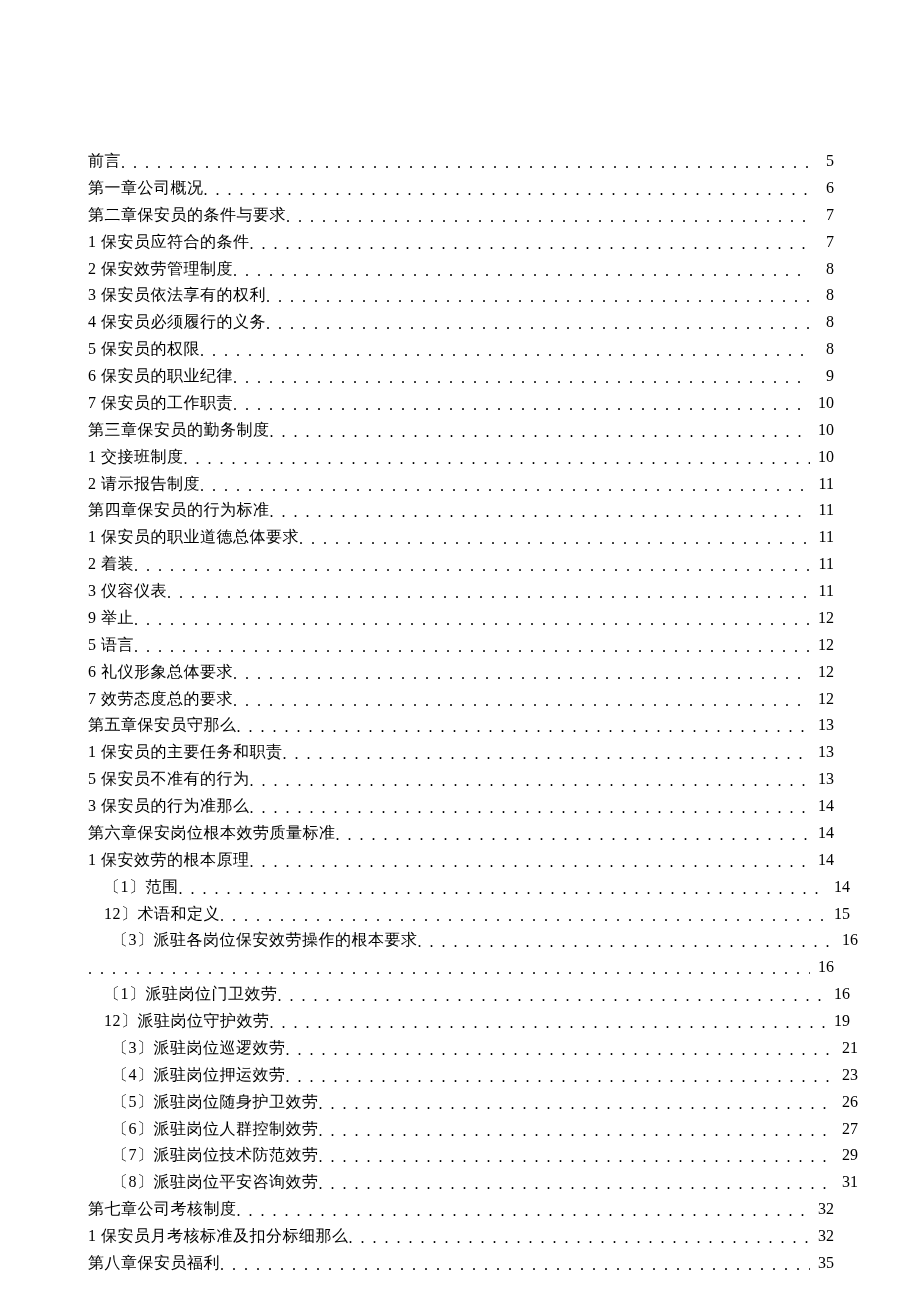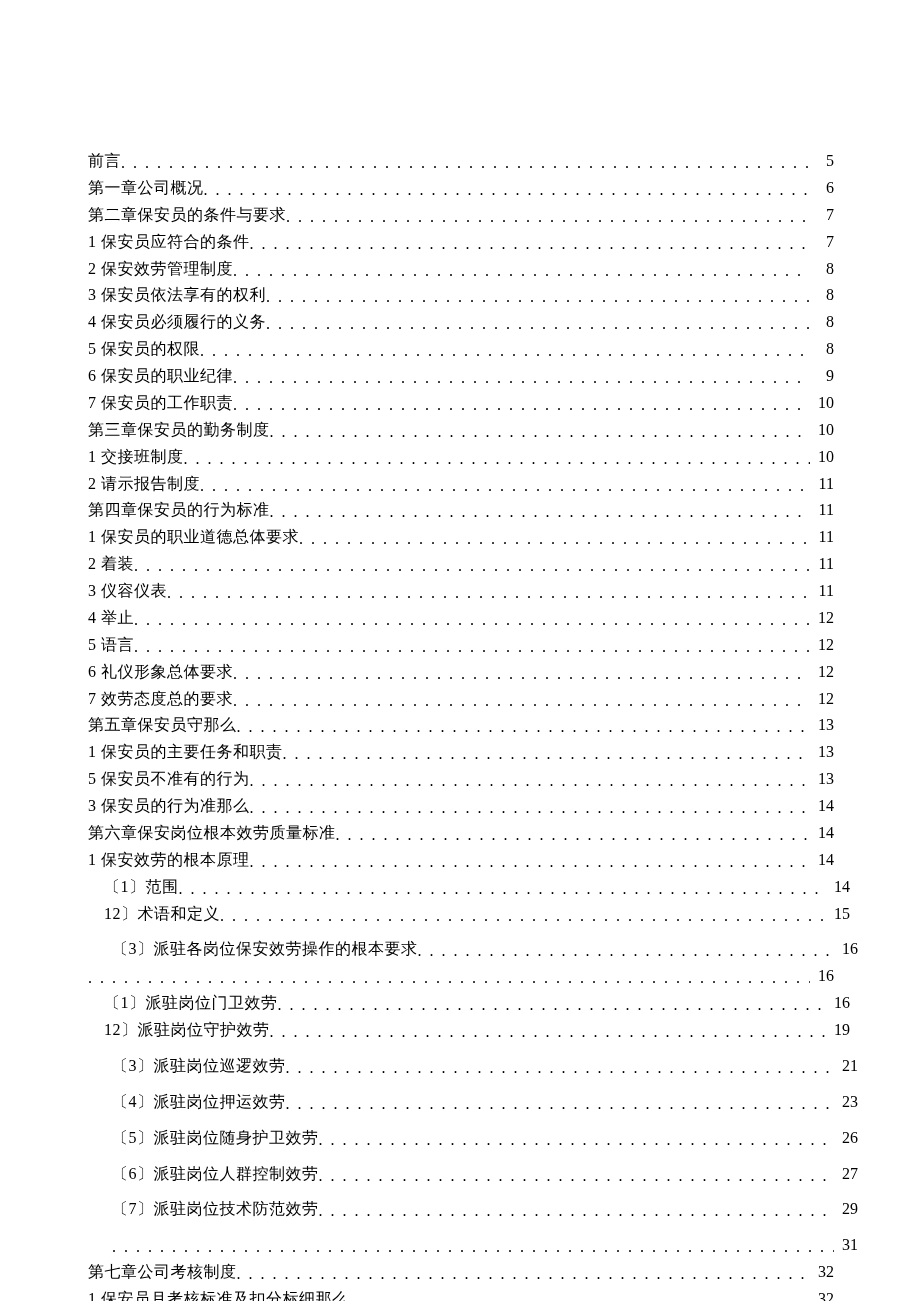--- a/index.html
+++ b/index.html
@@ -42,21 +42,21 @@
     content: ". . . . . . . . . . . . . . . . . . . . . . . . . . . . . . . . . . . . . . . . . . . . . . . . . . . . . . . . . . . . . . . . . . . . . . . . . . . . . . . . . . . . . . . . . . . . . . . . . . . . . . . . . . . . . . . . . . . . . . . . . . . . . . . . . . . . . . . . . . . . . . . . . . . . . . . . . . . . . . . . . . . . . . . . . . . . . . . . . . . .";
     display: inline-block;
   }
   .toc-page {
     flex: 0 0 auto;
     text-align: right;
     min-width: 24px;
     font-family: "Times New Roman", serif;
   }
   .indent-1 { padding-left: 16px; }
-  .indent-2 { padding-left: 24px; margin-top: 9px; }
+  .indent-2 { padding-left: 24px; }
 </style>
 </head>
 <body>
 
 <div class="toc" id="toc-container">
     <div class="toc-row">
       <span class="toc-title">前言</span>
       <span class="toc-leader"></span>
       <span class="toc-page">5</span>
     </div>
@@ -134,21 +134,21 @@
       <span class="toc-title">2 着装</span>
       <span class="toc-leader"></span>
       <span class="toc-page">11</span>
     </div>
     <div class="toc-row">
       <span class="toc-title">3 仪容仪表</span>
       <span class="toc-leader"></span>
       <span class="toc-page">11</span>
     </div>
     <div class="toc-row">
-      <span class="toc-title">4 举止</span>
+      <span class="toc-title">9 举止</span>
       <span class="toc-leader"></span>
       <span class="toc-page">12</span>
     </div>
     <div class="toc-row">
       <span class="toc-title">5 语言</span>
       <span class="toc-leader"></span>
       <span class="toc-page">12</span>
     </div>
     <div class="toc-row">
       <span class="toc-title">6 礼仪形象总体要求</span>
@@ -238,20 +238,21 @@
       <span class="toc-title">〔6〕派驻岗位人群控制效劳</span>
       <span class="toc-leader"></span>
       <span class="toc-page">27</span>
     </div>
     <div class="toc-row indent-2">
       <span class="toc-title">〔7〕派驻岗位技术防范效劳</span>
       <span class="toc-leader"></span>
       <span class="toc-page">29</span>
     </div>
     <div class="toc-row indent-2">
+      <span class="toc-title">〔8〕派驻岗位平安咨询效劳</span>
       <span class="toc-leader"></span>
       <span class="toc-page">31</span>
     </div>
     <div class="toc-row">
       <span class="toc-title">第七章公司考核制度</span>
       <span class="toc-leader"></span>
       <span class="toc-page">32</span>
     </div>
     <div class="toc-row">
       <span class="toc-title">1 保安员月考核标准及扣分标细那么</span>

